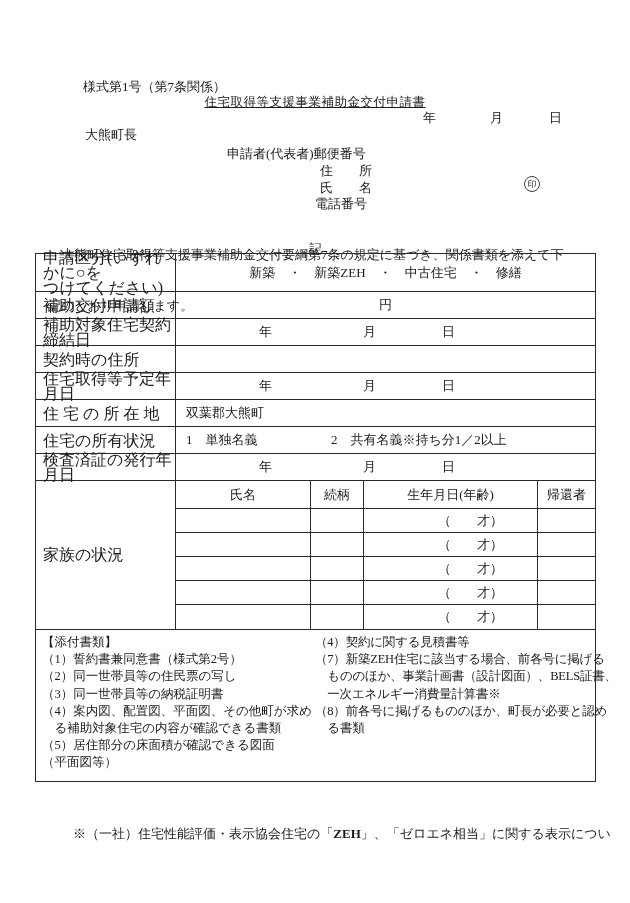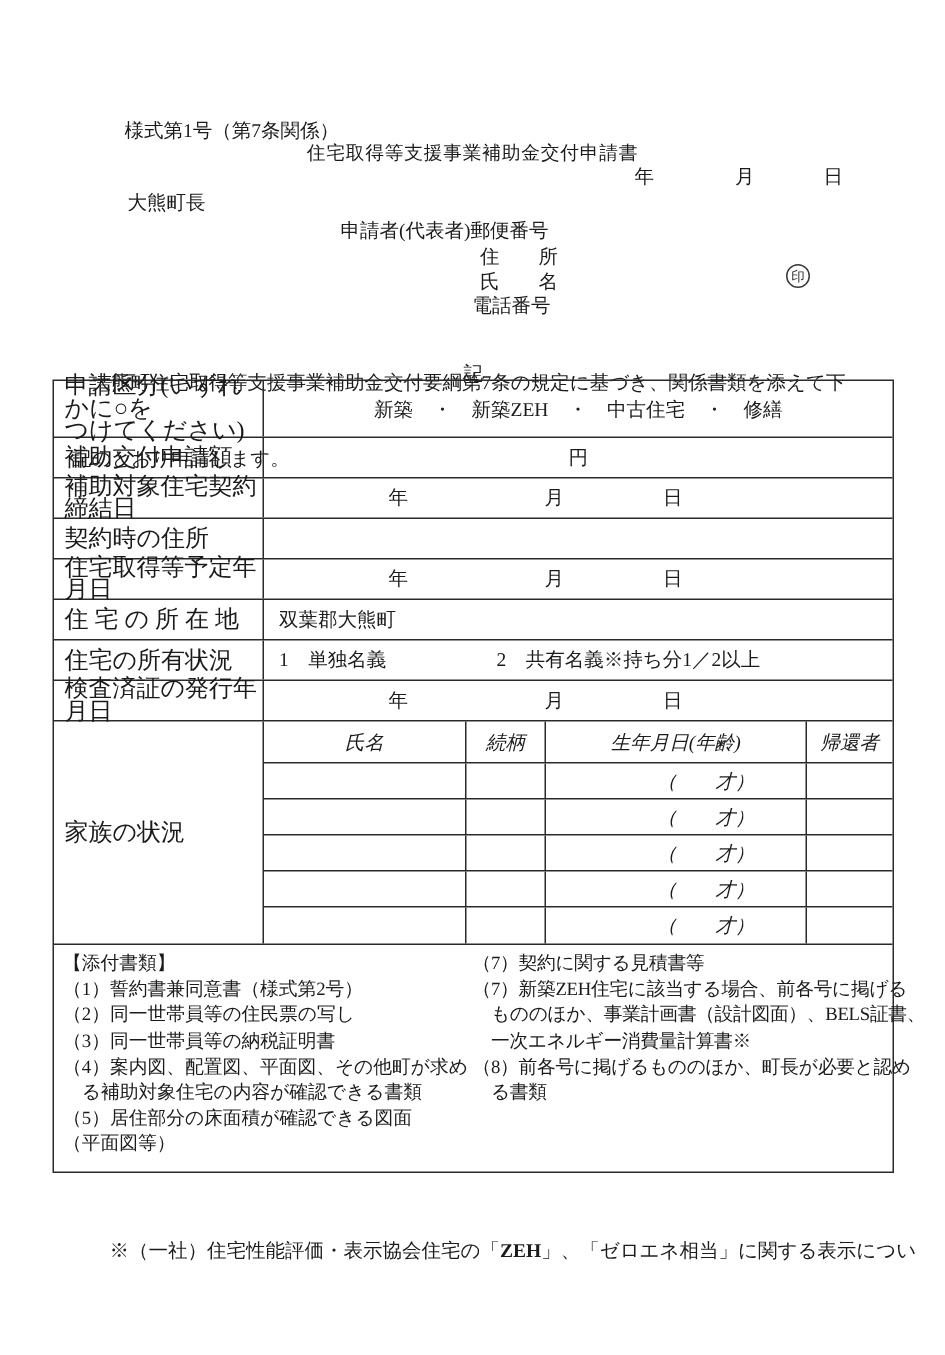--- a/index.html
+++ b/index.html
@@ -4,21 +4,21 @@
 <style>
   html,body { margin:0; padding:0; background:#ffffff; }
   .page {
     position:relative; width:630px; height:903px; background:#ffffff;
     font-family:"Liberation Serif","DejaVu Serif",serif;
     color:#1b1b1b; font-size:13px; overflow:hidden;
   }
   .abs { position:absolute; white-space:pre; }
 
   
-  .title { left:0; right:0; text-align:center; font-size:12.5px; letter-spacing:0.5px; }
+  .title { left:0; right:0; text-align:center; font-size:12.5px; letter-spacing:0.5px;text-decoration:underline; }
 
   
   .doc-table {
     position:absolute; left:35px; top:253px; width:561px;
     border:1px solid #2a2a2a; box-sizing:border-box;
   }
   .doc-table, .doc-table * { box-sizing:border-box; }
   .trow { display:flex; border-bottom:1px solid #2a2a2a; }
   .h38 { height:38px; } .h27 { height:27px; }
   .tlabel {
@@ -31,21 +31,21 @@
   .v-left { justify-content:flex-start; padding-left:10px; }
   .dspan { position:absolute; top:50%; transform:translateY(-50%); }
   .d1 { left:83px; } .d2 { left:187px; } .d3 { left:266px; }
   .own1 { position:absolute; left:10px; top:50%; transform:translateY(-50%); white-space:pre; }
   .own2 { position:absolute; left:155px; top:50%; transform:translateY(-50%); white-space:pre; }
 
   
   .fam { display:flex; border-bottom:1px solid #2a2a2a; }
   .fam-label { width:140px; min-width:140px; border-right:1px solid #2a2a2a;
     display:flex; align-items:center; padding-left:7px; font-size:16px; }
-  .fam-table { flex:1;font-style:italic; }
+  .fam-table { flex:1; }
   .fam-hrow { display:flex; height:28px; border-bottom:1px solid #2a2a2a; }
   .fam-row  { display:flex; height:24px; border-bottom:1px solid #2a2a2a; }
   .fam-row:last-child { border-bottom:1px solid #2a2a2a; }
   .c-name  { width:135px; border-right:1px solid #2a2a2a; display:flex; align-items:center; justify-content:center; }
   .c-rel   { width:53px;  border-right:1px solid #2a2a2a; display:flex; align-items:center; justify-content:center; }
   .c-birth { width:174px; border-right:1px solid #2a2a2a; display:flex; align-items:center; justify-content:center; }
   .c-ret   { flex:1; display:flex; align-items:center; justify-content:center; }
   .c-age   { justify-content:flex-end; padding-right:34px; white-space:pre; }
 
   
@@ -225,21 +225,21 @@
         <div class="att-line">【添付書類】</div>
         <div class="att-line">（1）誓約書兼同意書（様式第2号）</div>
         <div class="att-line">（2）同一世帯員等の住民票の写し</div>
         <div class="att-line">（3）同一世帯員等の納税証明書</div>
         <div class="att-line">（4）案内図、配置図、平面図、その他町が求め</div>
         <div class="att-line">　る補助対象住宅の内容が確認できる書類</div>
         <div class="att-line">（5）居住部分の床面積が確認できる図面</div>
         <div class="att-line">（平面図等）</div>
       </div>
       <div class="att-col att-right">
-        <div class="att-line">（7）契約に関する見積書等</div>
+        <div class="att-line">（4）契約に関する見積書等</div>
         <div class="att-line">（7）新築ZEH住宅に該当する場合、前各号に掲げる</div>
         <div class="att-line">　もののほか、事業計画書（設計図面）、BELS証書、</div>
         <div class="att-line">　一次エネルギー消費量計算書※</div>
         <div class="att-line">（8）前各号に掲げるもののほか、町長が必要と認め</div>
         <div class="att-line">　る書類</div>
       </div>
     </div>
   </div>
 
   <div class="footer">

